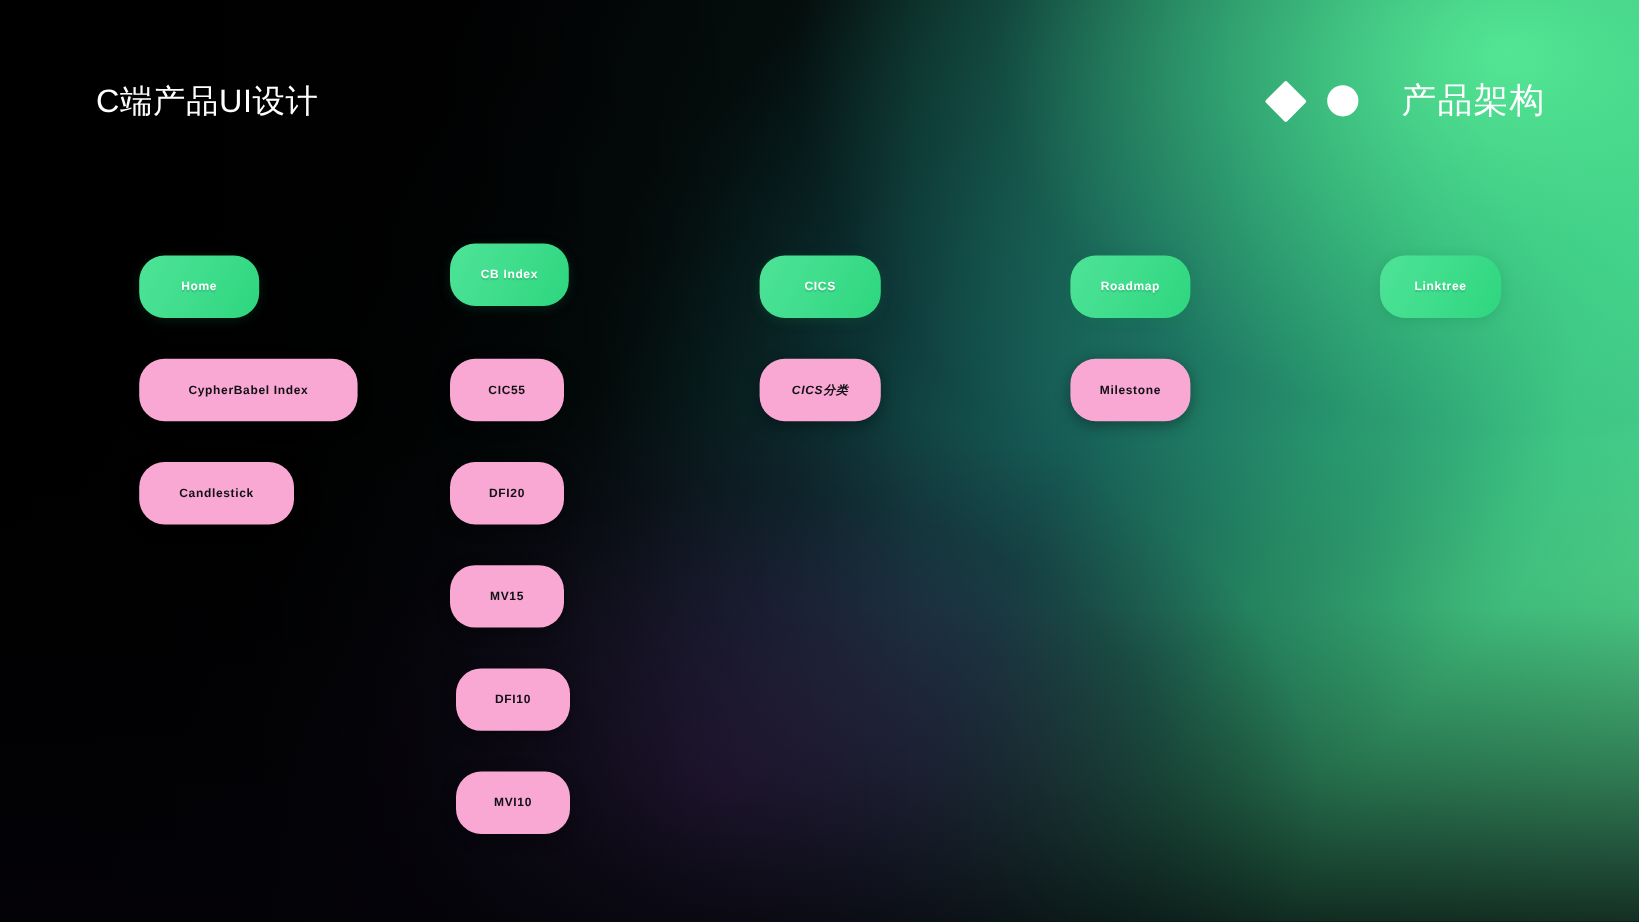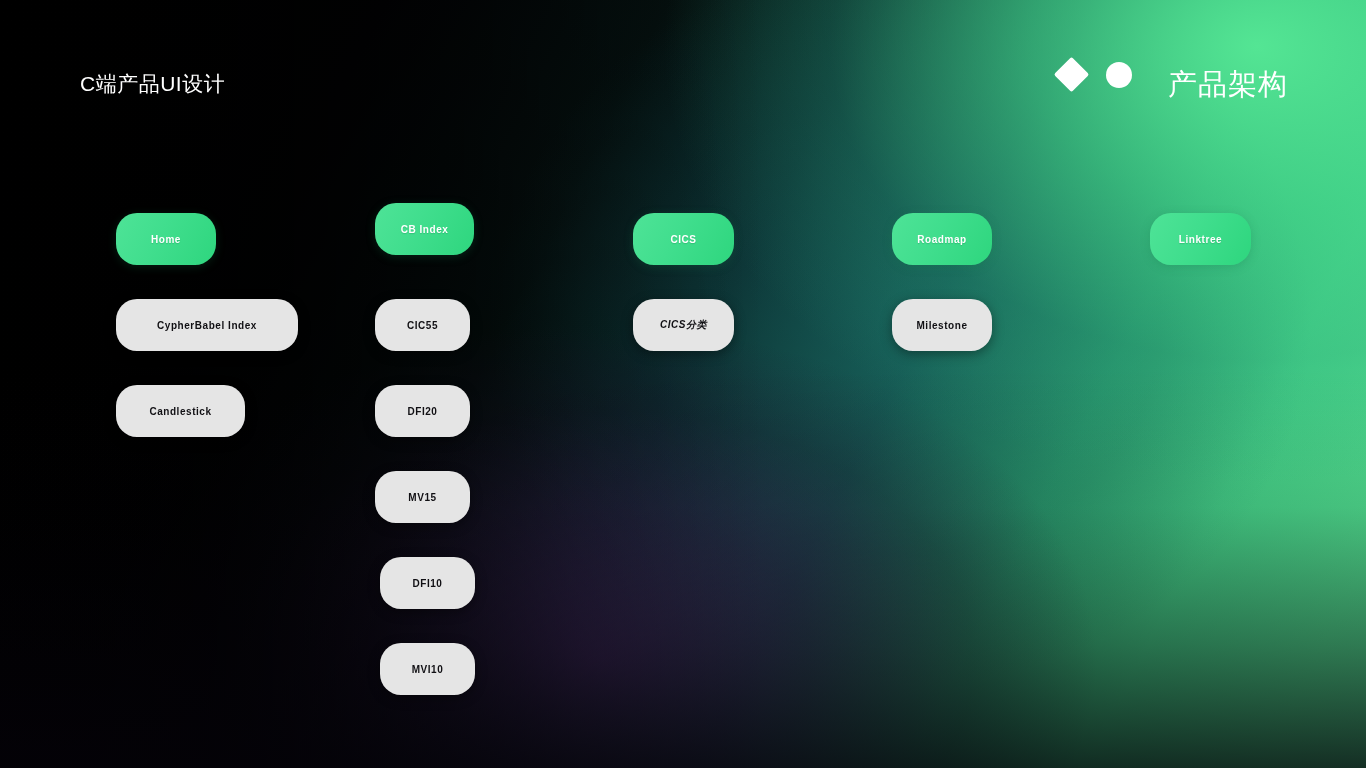--- a/index.html
+++ b/index.html
@@ -97,34 +97,34 @@
     left: 0; top: 0;
     width: 1366px;
     height: 170px;
   }
 
   #page-title {
     position: absolute;
     left: 80px;
     top: 62px;
     color: #ffffff;
-    font-size: 21px;
+    font-size: 27px;
     font-weight: 400;
     letter-spacing: 0.5px;
     line-height: 44px;
     white-space: nowrap;
   }
 
   #header-right {
     position: absolute;
     right: 78px;
     top: 62px;
     height: 44px;
     display: flex;
-    align-items: flex-start;
+    align-items: center;
     gap: 22px;
   }
 
   #diamond-icon {
     width: 25px;
     height: 25px;
     background: #ffffff;
     transform: rotate(45deg);
     border-radius: 2px;
   }
@@ -163,21 +163,21 @@
   }
 
   .pill.accent {
     background: linear-gradient(118deg, #4ee397 0%, #41de8e 42%, #2ed67e 100%);
     color: #ffffff;
     box-shadow: 0 2px 10px rgba(20, 120, 70, 0.25);
     text-shadow: 0 1px 1px rgba(0, 80, 45, 0.20);
   }
 
   .pill.plain {
-    background: #e5e5e5;
+    background: #f9a8d4;
     color: #111014;
     box-shadow: 0 3px 12px rgba(0, 0, 0, 0.38);
   }
 </style>
 </head>
 <body>
 
 <div id="stage">
 
   <div class="bg-layer" id="bg-base"></div>

